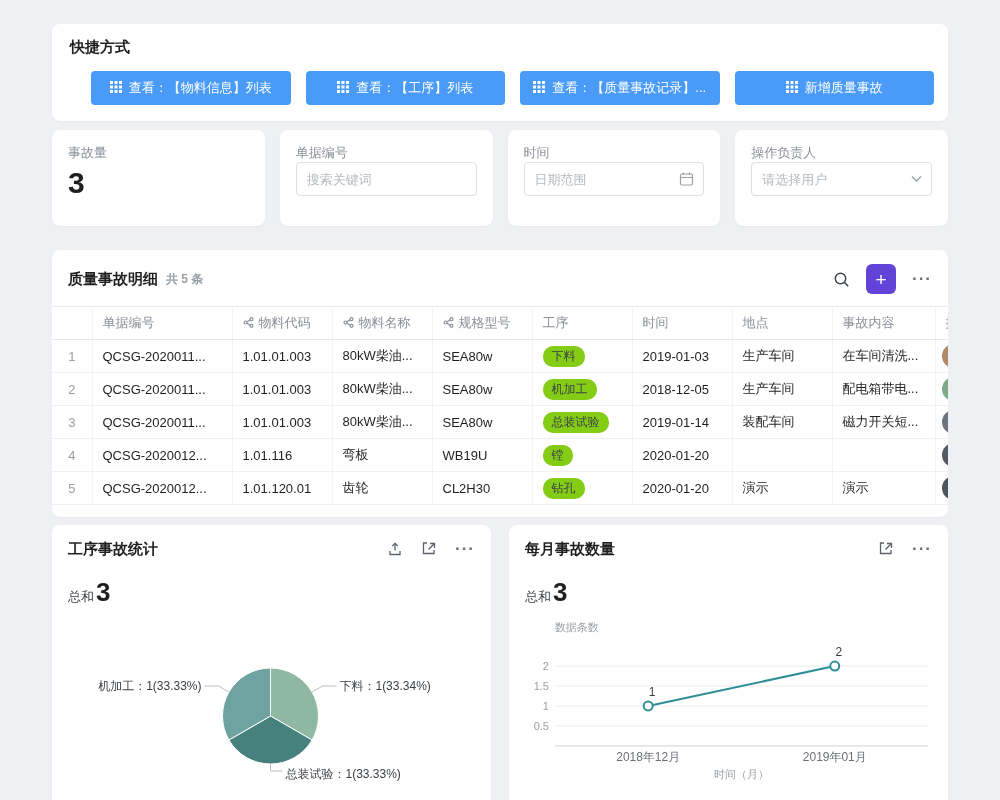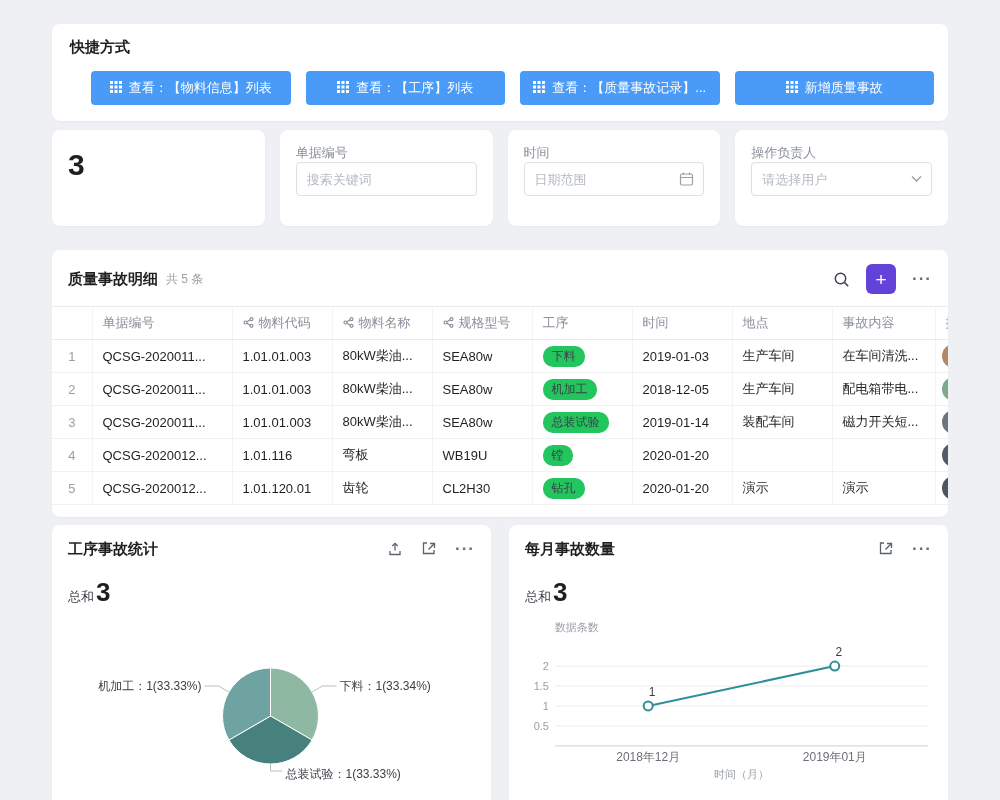--- a/index.html
+++ b/index.html
@@ -33,39 +33,39 @@
     width:100%; height:34px; border:1px solid #dcdfe3; border-radius:4px;
     padding:0 30px 0 10px; font-size:13px; color:#3a3f45; background:#fff; font-family:inherit;
   }
   .input-wrap input::placeholder { color:#b4bac2; }
   .input-icon { position:absolute; right:10px; top:50%; transform:translateY(-50%); display:flex; }
 
   
   .table-card { margin-bottom:8px; overflow:hidden; padding-bottom:12px; }
   .table-head { display:flex; align-items:center; padding:14px 16px 12px; }
   .table-title { font-size:15px; font-weight:700; }
-  .table-count { font-size:12px; color:#9aa0a6; margin-left:8px; }
+  .table-count { font-size:12px; color:#9aa0a6; margin-left:8px;font-weight:bold; }
   .head-actions { margin-left:auto; display:flex; align-items:center; gap:16px; }
   .icon-btn { background:none; border:none; cursor:pointer; display:flex; align-items:center; color:#5c626b; font-family:inherit; }
   .btn-plus {
     width:30px; height:30px; border:none; border-radius:6px; background:#6342d8; color:#fff;
     font-size:19px; line-height:1; display:flex; align-items:center; justify-content:center; cursor:pointer;
   }
   .more-dots { font-size:17px; color:#6b6f76; letter-spacing:1px; font-weight:700; }
   .table-wrap { overflow:hidden; width:100%; }
   table { border-collapse:collapse; table-layout:fixed; width:960px; }
   th,td {
     height:33px; padding:0 10px; text-align:left; white-space:nowrap; overflow:hidden;
     border-bottom:1px solid #f0f1f3; border-left:1px solid #f3f4f6; font-size:13px;
   }
   th { border-top:1px solid #e8eaed; border-bottom:1px solid #e8eaed; color:#8a8f99; font-weight:400; }
   th:first-child, td:first-child { border-left:none; }
   td.rownum { color:#9aa0a6; text-align:center; padding:0; }
   .th-inner { display:flex; align-items:center; gap:5px; }
-  .tag { display:inline-block; background:#22c55e; border-radius:10px; padding:2px 9px; font-size:12px; color:#3a3f45; line-height:17px; }
+  .tag { display:inline-block; background:#84cc16; border-radius:10px; padding:2px 9px; font-size:12px; color:#3a3f45; line-height:17px; }
   td.owner { padding:0 0 0 6px; }
   .avatar { width:24px; height:24px; border-radius:50%; }
 
   
   .charts { display:flex; gap:18px; }
   .chart-card { flex:1; height:300px; overflow:hidden; }
   .chart-head { display:flex; align-items:center; padding:14px 16px; }
   .chart-title { font-size:15px; font-weight:700; }
   .chart-actions { margin-left:auto; display:flex; align-items:center; gap:18px; }
   .total-row { display:flex; align-items:baseline; gap:2px; padding:4px 16px 0; height:38px; }
@@ -142,20 +142,21 @@
               <rect x="9" y="9" width="3" height="3"></rect>
             </g>
           </svg></span>
       <span>新增质量事故</span>
     </button>
   </div>
 </div>
 
 <div class="filters">
   <div class="card filter-card">
+    <div class="filter-label">事故量</div>
     <div class="stat-value">3</div>
   </div>
   <div class="card filter-card">
     <div class="filter-label">单据编号</div>
     <div class="input-wrap">
       <input type="text" placeholder="搜索关键词" style="">
     </div>
   </div>
   <div class="card filter-card">
     <div class="filter-label">时间</div>

